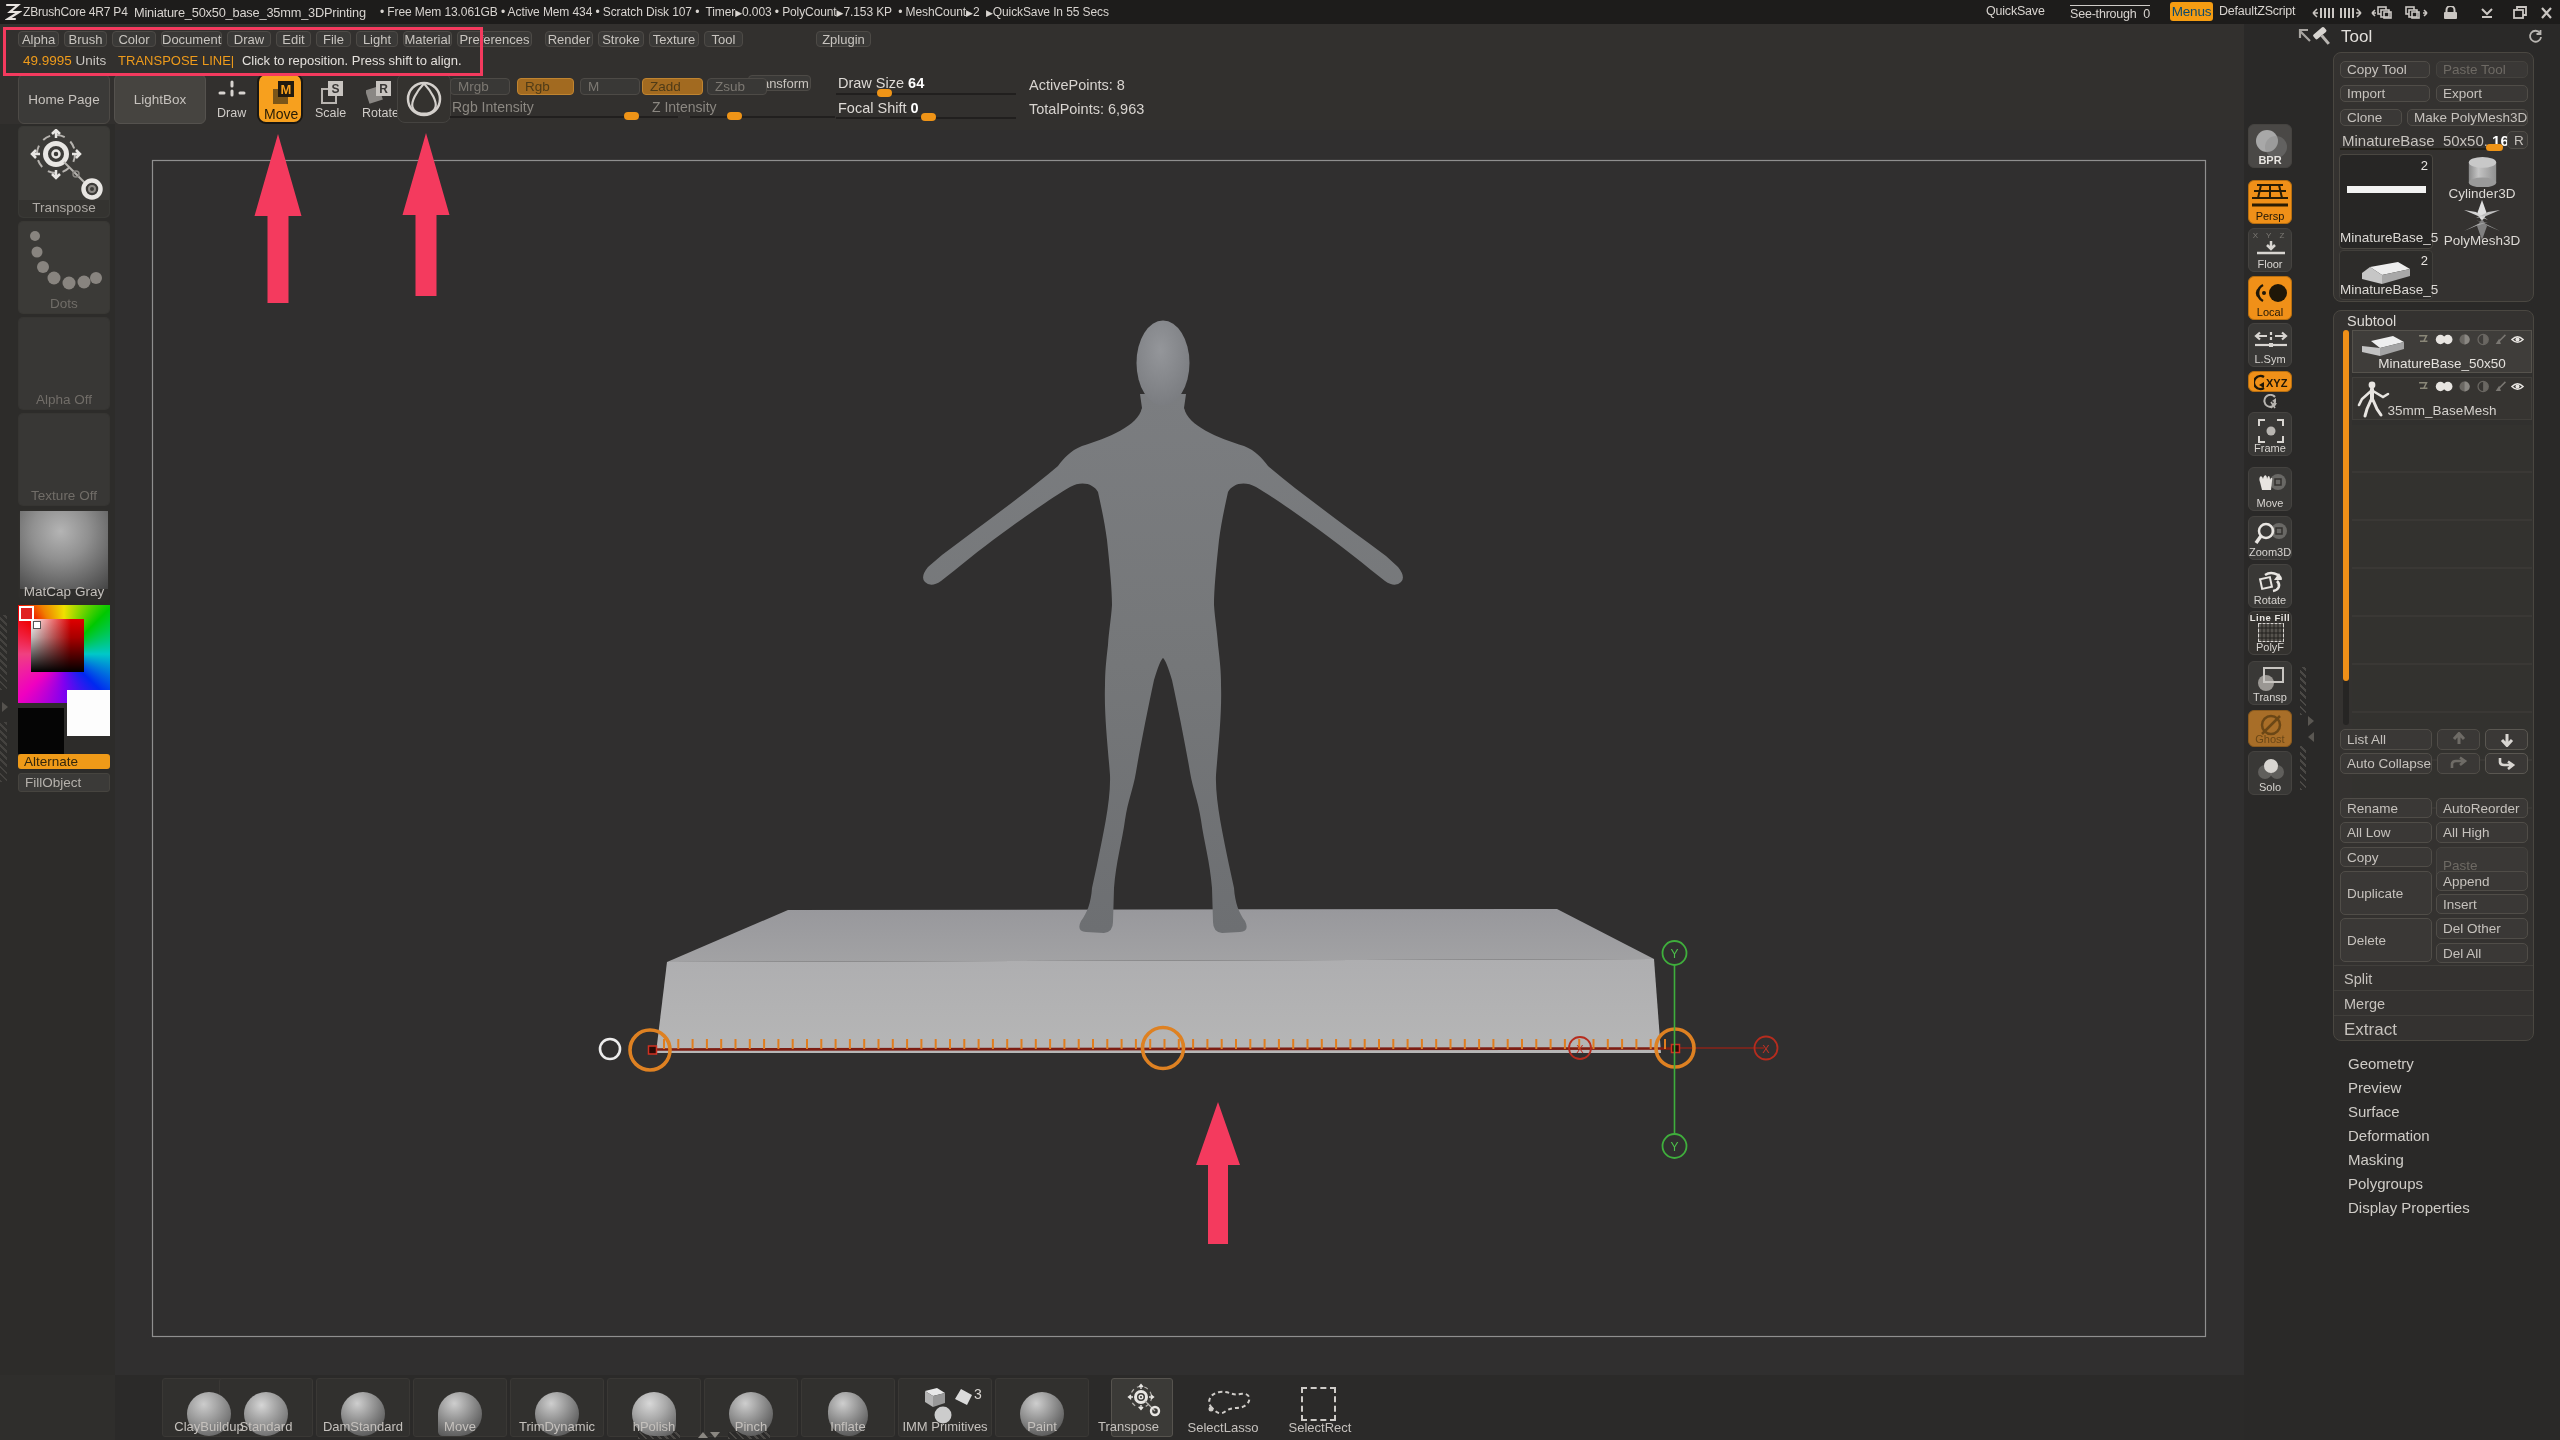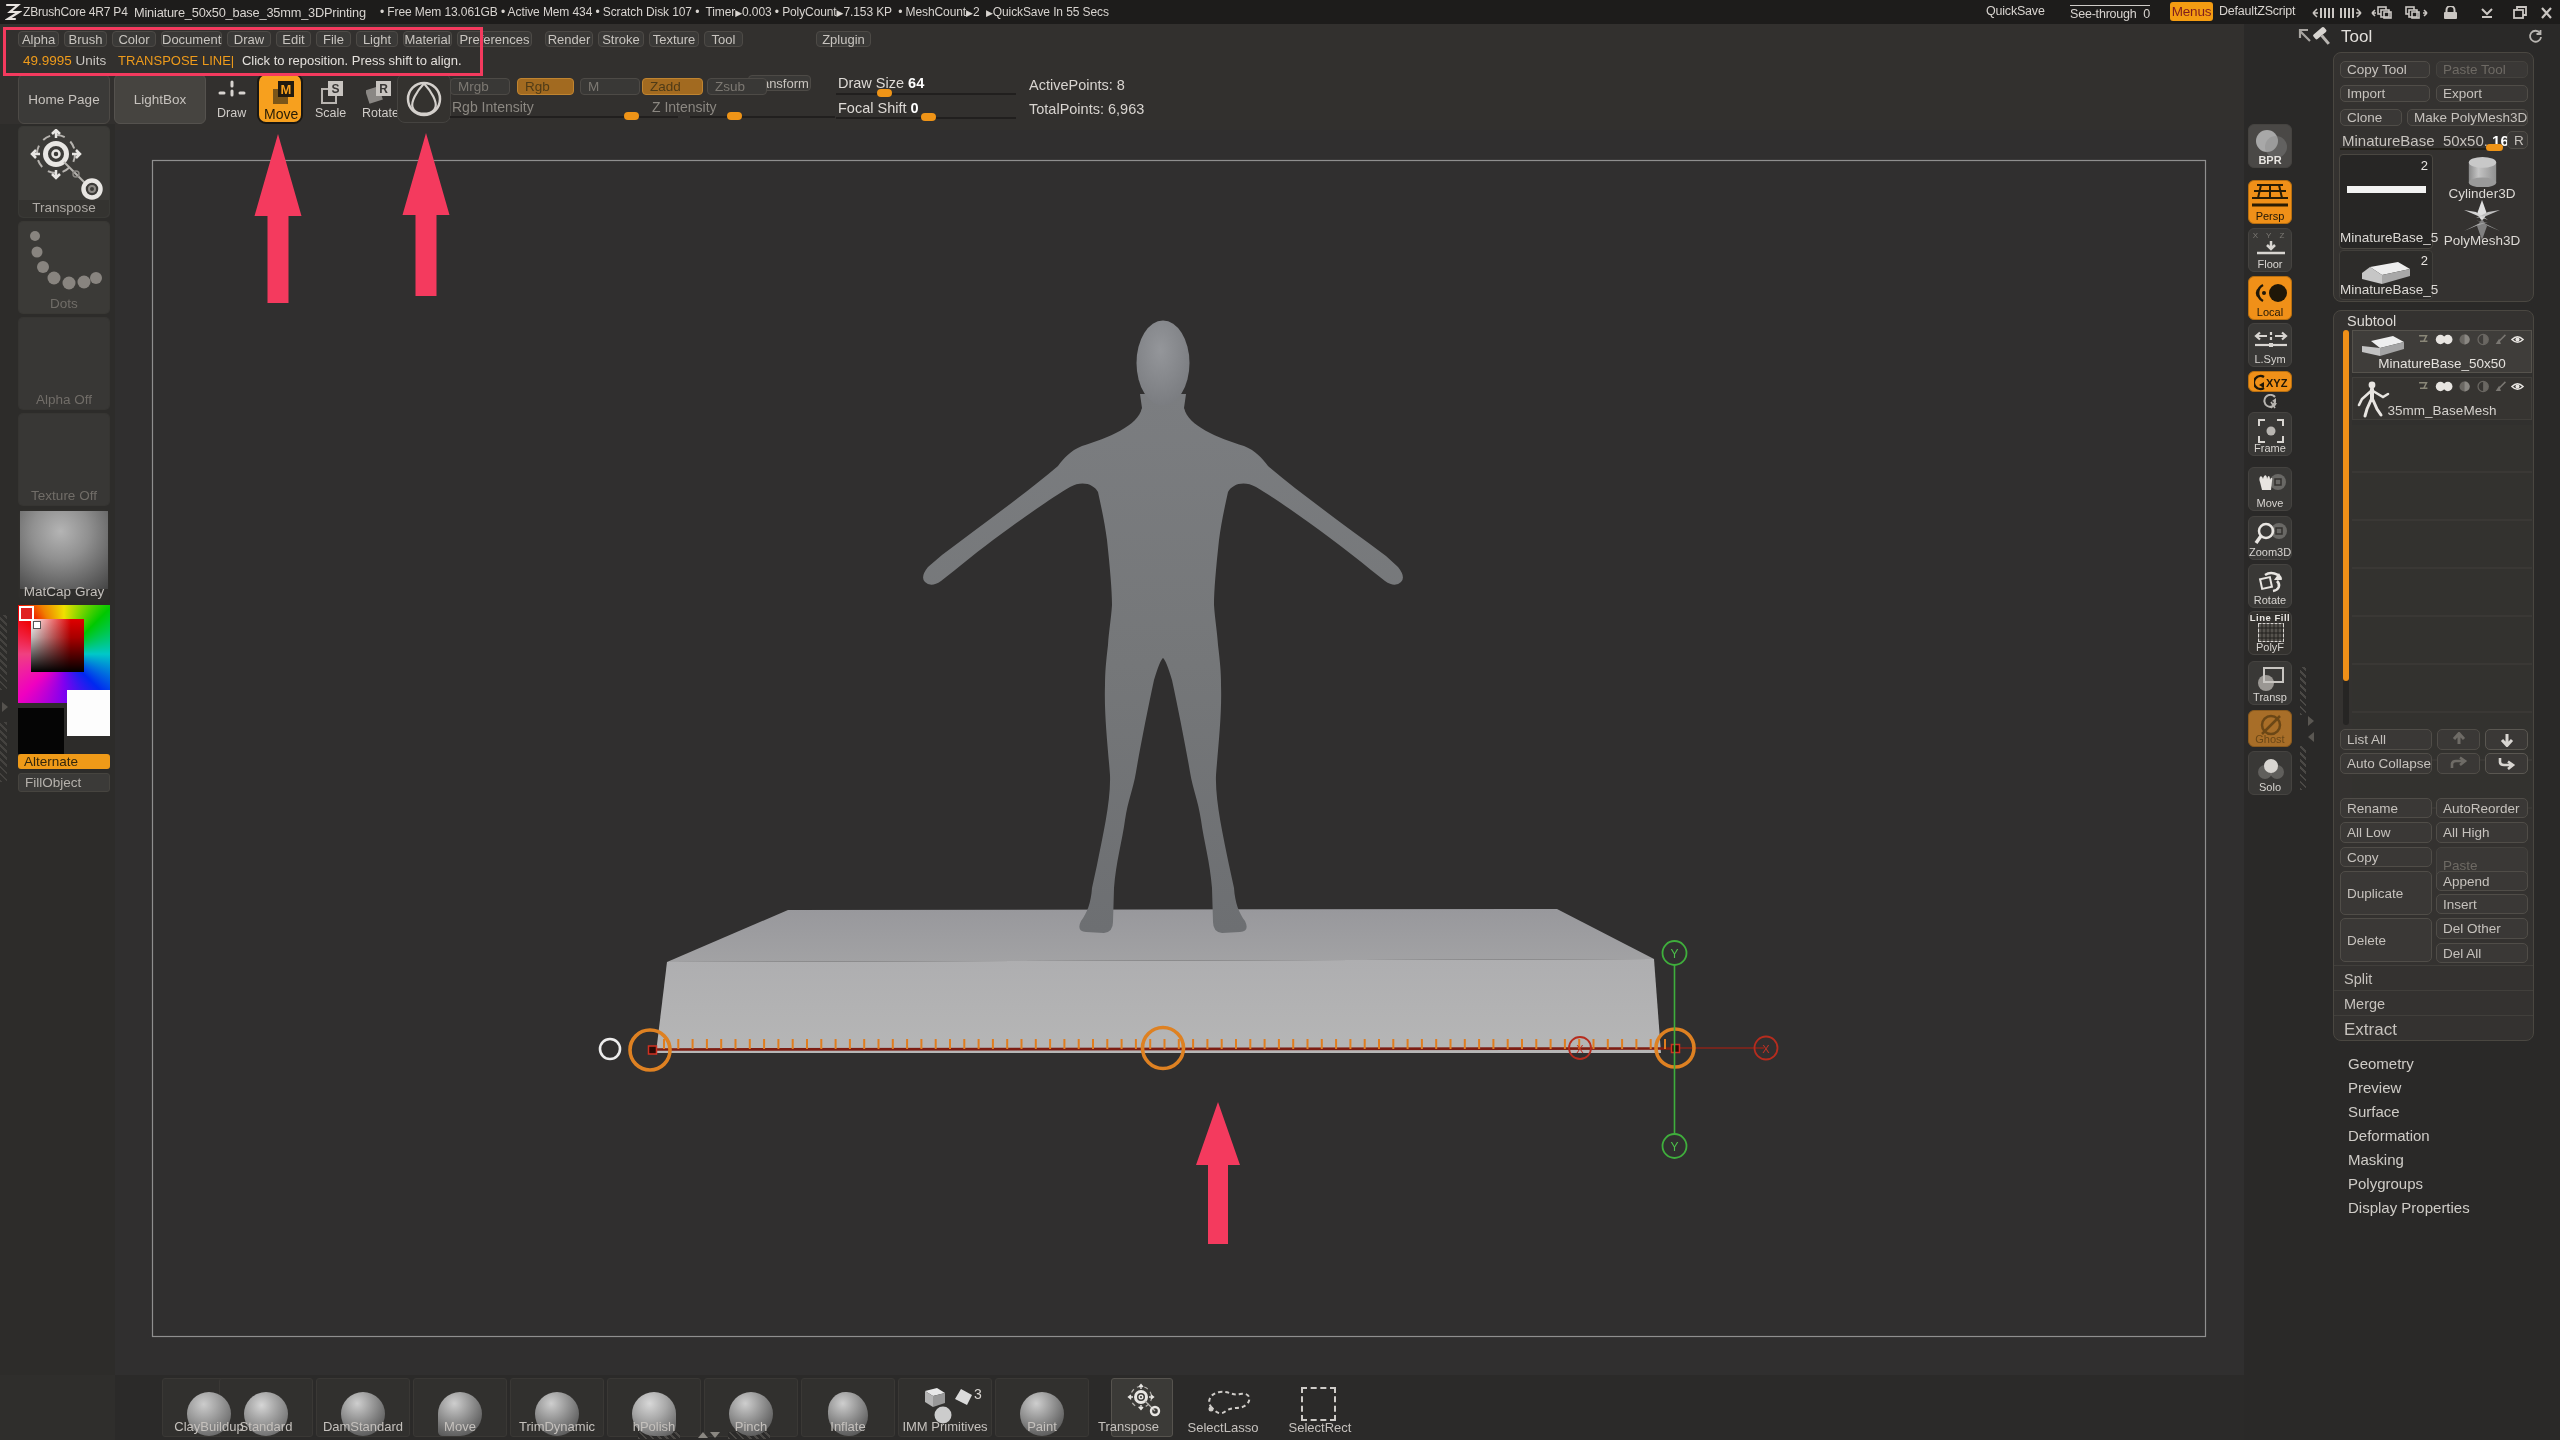--- a/index.html
+++ b/index.html
@@ -20,21 +20,21 @@
     <svg class="abs" style="left:5px;top:3px;" width="17" height="18" viewBox="0 0 17 18">
       <path d="M2 2 L13 2 L5 9 L14 9 L3 16 L10 16" stroke="#e8e4e0" stroke-width="2.2" fill="none" stroke-linecap="round"></path>
     </svg>
     <span class="abs" style="left:23px;top:5px;font-size:12px;">ZBrushCore 4R7 P4</span>
     <span class="abs" style="left:134px;top:5px;font-size:12.8px;">Miniature_50x50_base_35mm_3DPrinting</span>
     <span class="abs" style="left:380px;top:5px;font-size:12px;letter-spacing:-0.1px;">• Free Mem 13.061GB • Active Mem 434 • Scratch Disk 107 •&nbsp; Timer<v>▶</v>0.003 • PolyCount<v>▶</v>7.153 KP &nbsp;• MeshCount<v>▶</v>2 &nbsp;<v>▶</v>QuickSave In 55 Secs</span>
     <style>v{font-size:9px;font-style:normal;}</style>
     <span class="abs" style="left:1986px;top:4px;">QuickSave</span>
     <span class="abs" style="left:2070px;top:5px;border-top:1px solid #cfccc8;padding-top:1px;">See-through&nbsp; 0</span>
     <div class="abs" style="left:2064px;top:25px;width:15px;height:6px;background:#f09a18;border-radius:3px;"></div>
-    <div class="abs" style="left:2170px;top:2px;width:43px;height:19px;background:#f49c12;border-radius:3px;color:#7f1d1d;font-size:13.5px;text-align:center;line-height:19px;">Menus</div>
+    <div class="abs" style="left:2170px;top:2px;width:43px;height:19px;background:#f49c12;border-radius:3px;color:#0c4a6e;font-size:13.5px;text-align:center;line-height:19px;">Menus</div>
     <span class="abs" style="left:2219px;top:4px;">DefaultZScript</span>
     <svg class="abs" style="left:2310px;top:6px;" width="244" height="14" viewBox="0 0 244 14">
       <g stroke="#cac6c2" stroke-width="2" fill="none">
         <path d="M8 7 L3 7 M3 7 L7 3 M3 7 L7 11" stroke-width="1.5"></path>
         <path d="M11 2 V12 M15 2 V12 M19 2 V12 M23 2 V12"></path>
         <path d="M31 2 V12 M35 2 V12 M39 2 V12 M43 2 V12"></path>
         <path d="M46 7 L51 7 M51 7 L47 3 M51 7 L47 11" stroke-width="1.5"></path>
       </g>
       <g stroke="#cac6c2" stroke-width="1.6" fill="none">
         <path d="M66 7 L62 7 M62 7 L65 4 M62 7 L65 10"></path>

